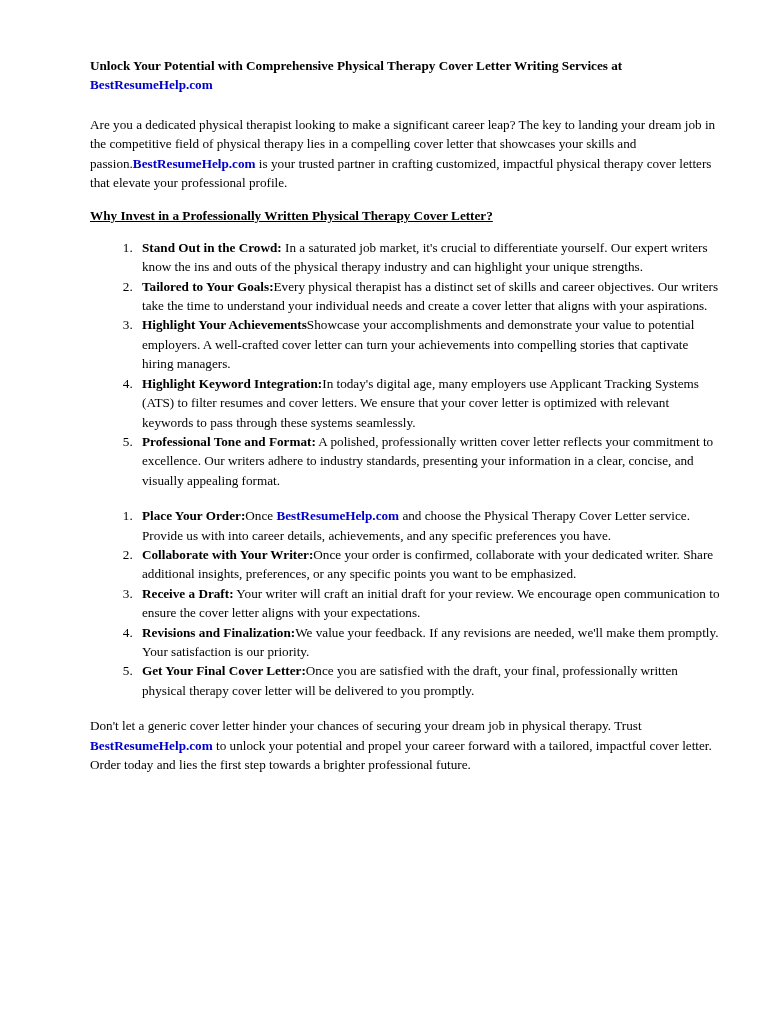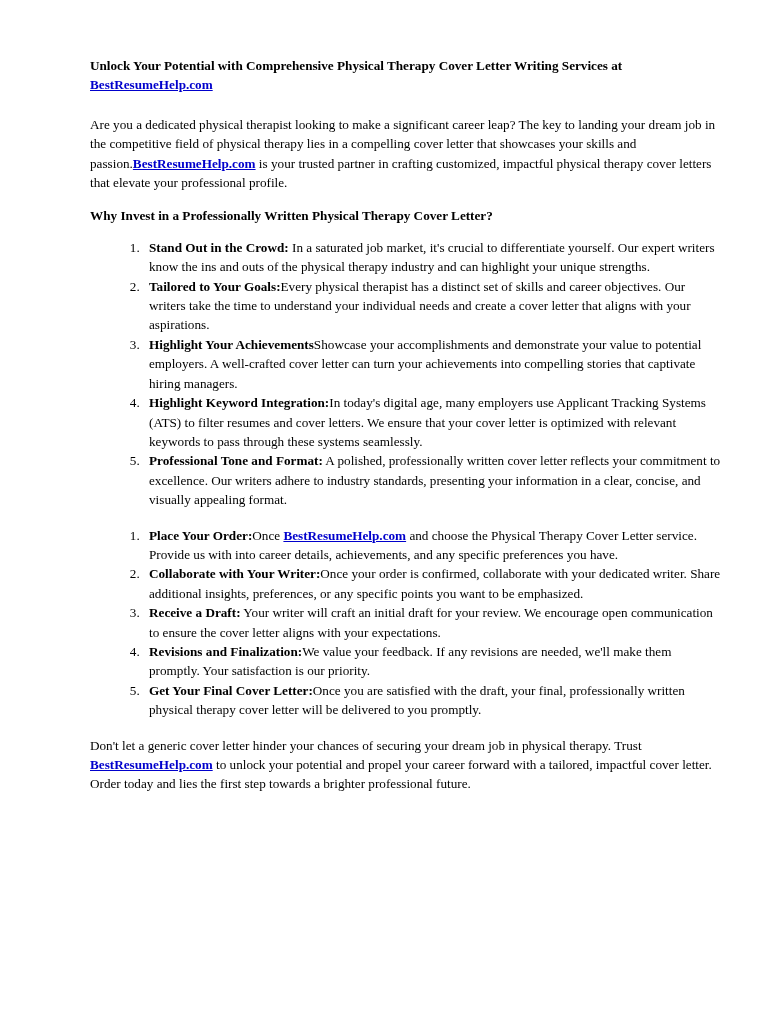--- a/index.html
+++ b/index.html
@@ -39,40 +39,40 @@
   }
   .doc-title {
     font-size: 13.2px;
     line-height: 19.4px;
     font-weight: bold;
     margin: 0 0 20px 0;
   }
   .section-head {
     margin-top: 8px;
     margin-bottom: 12px;
+    text-decoration: underline;
   }
   ol.list {
     margin: 0 0 16px 0;
     padding: 0 0 0 42px;
     list-style-position: outside;
     list-style-type: decimal;
   }
   ol.list > li {
     font-size: 13.2px;
     line-height: 19.4px;
-    margin: 0 0 0 11px;
+    margin: 0 0 0 4px;
     padding-left: 6px;
   }
   .lead {
     font-weight: bold;
   }
   .link {
     color: #0000cc;
     font-weight: bold;
-    text-decoration: underline;
     cursor: pointer;
   }
 </style>
 </head>
 <body>
 
 <div class="page">
   <div class="doc-body">
 
     <div class="doc-title">

